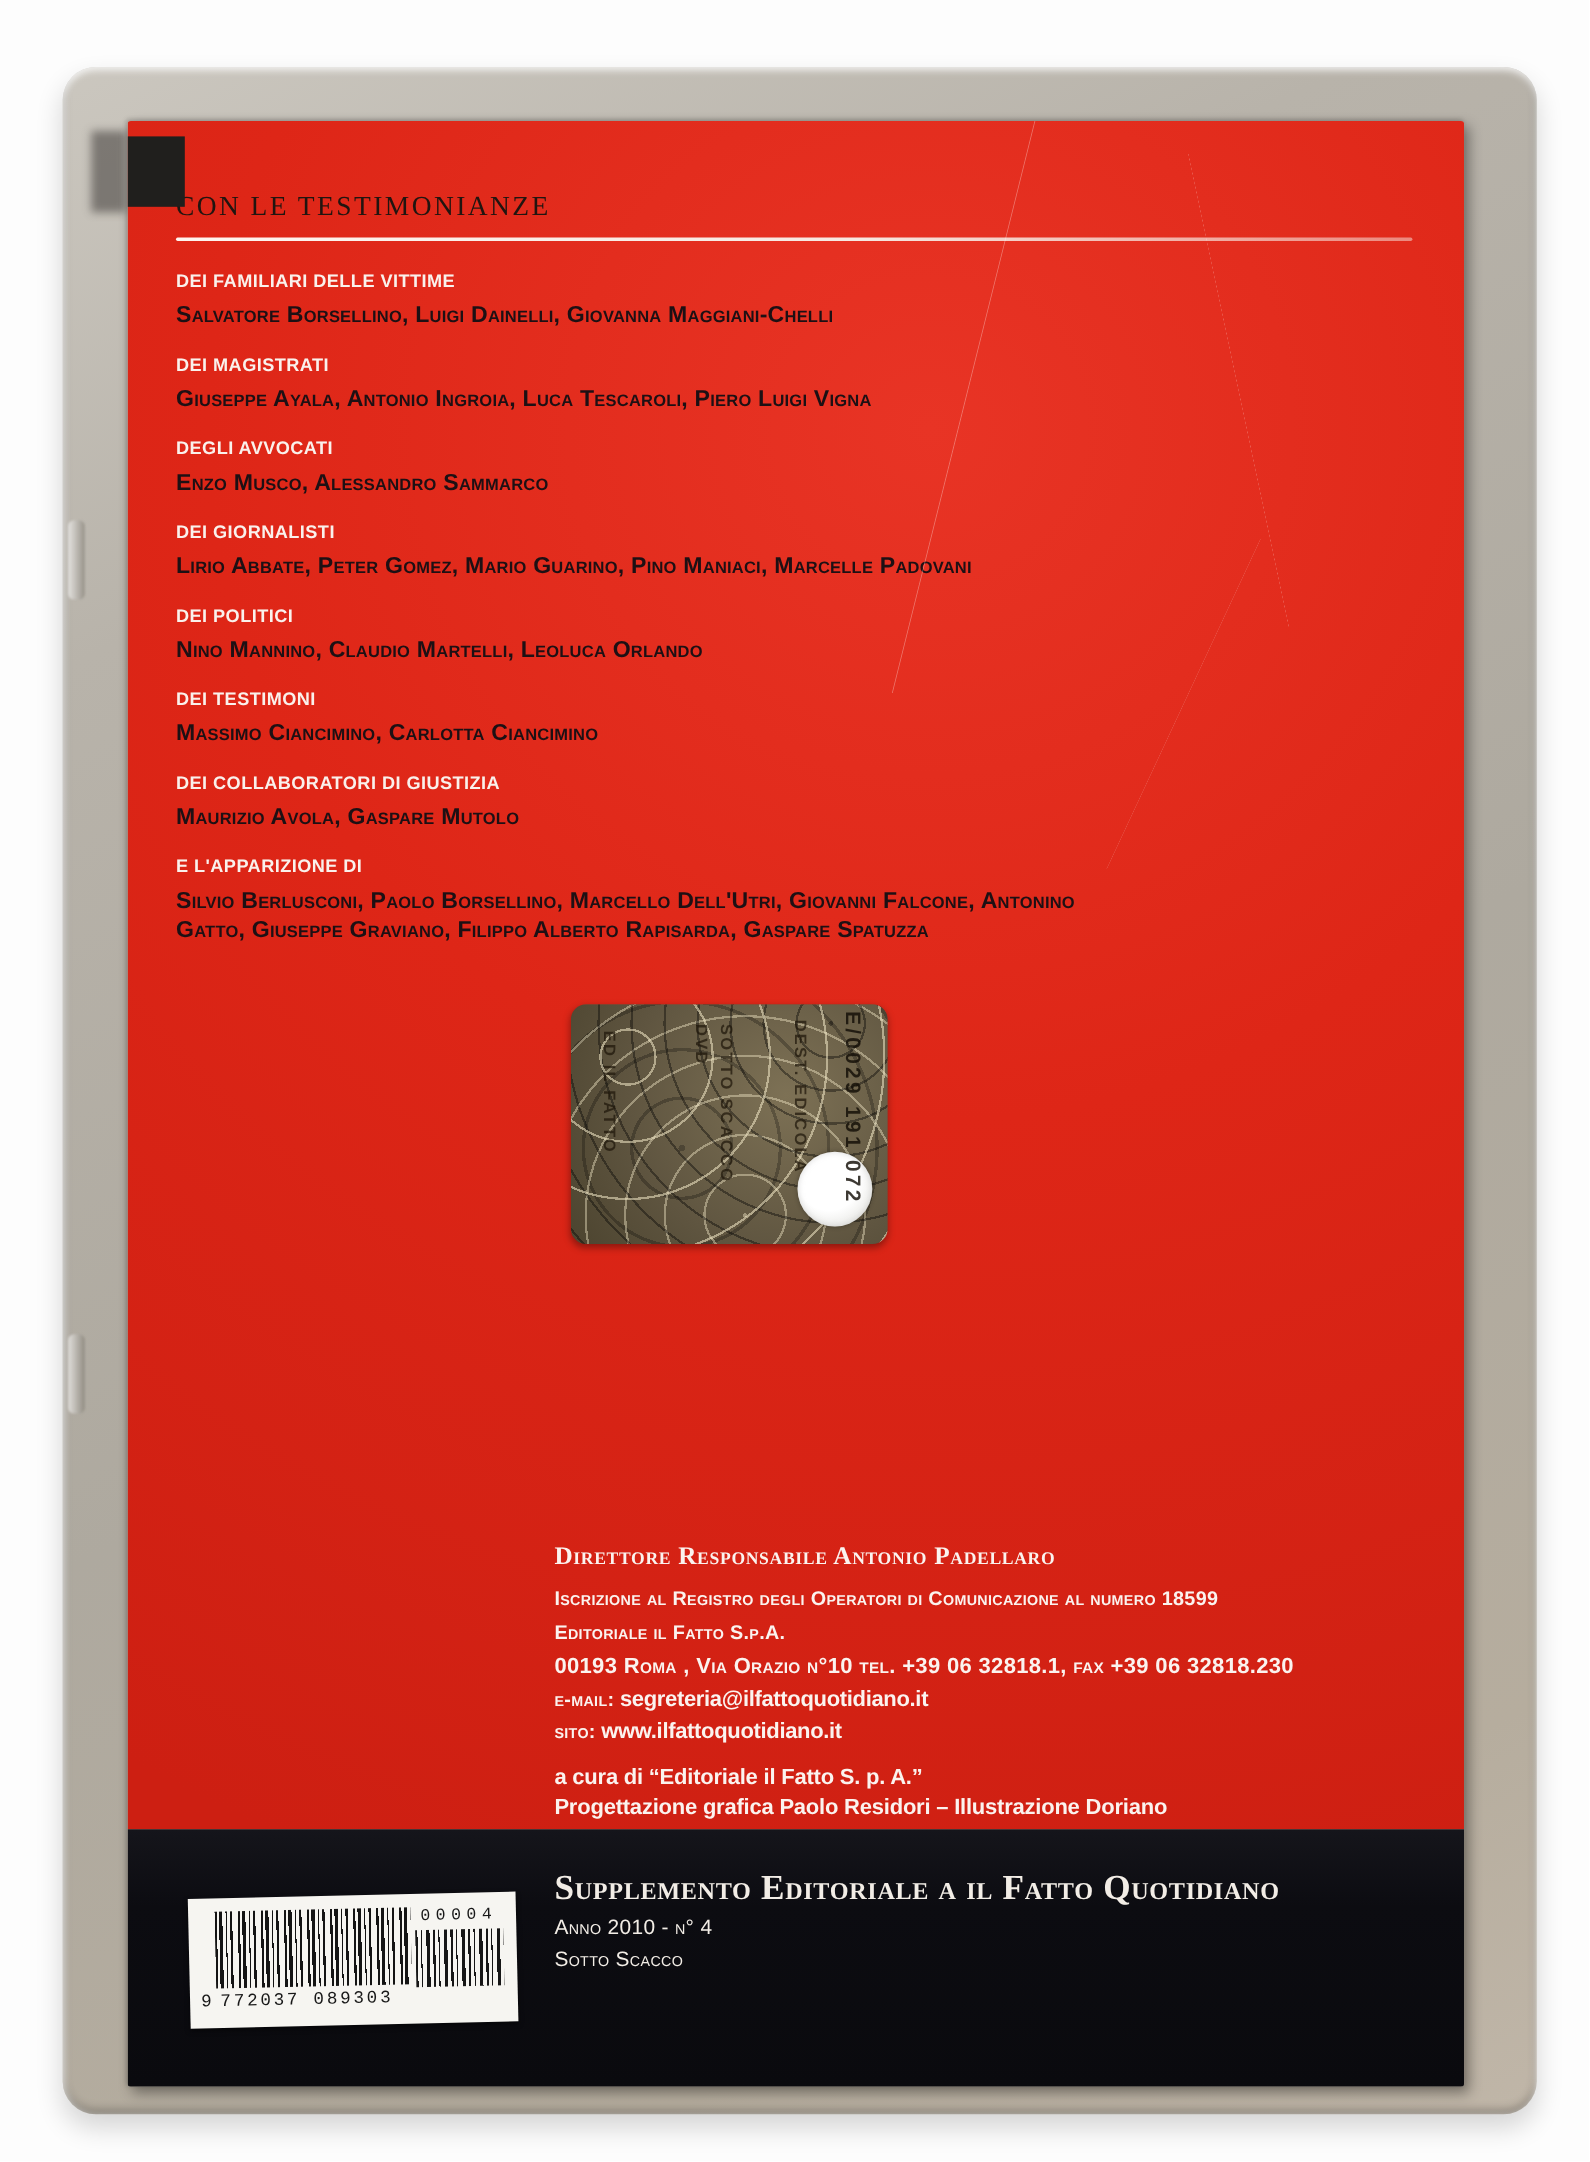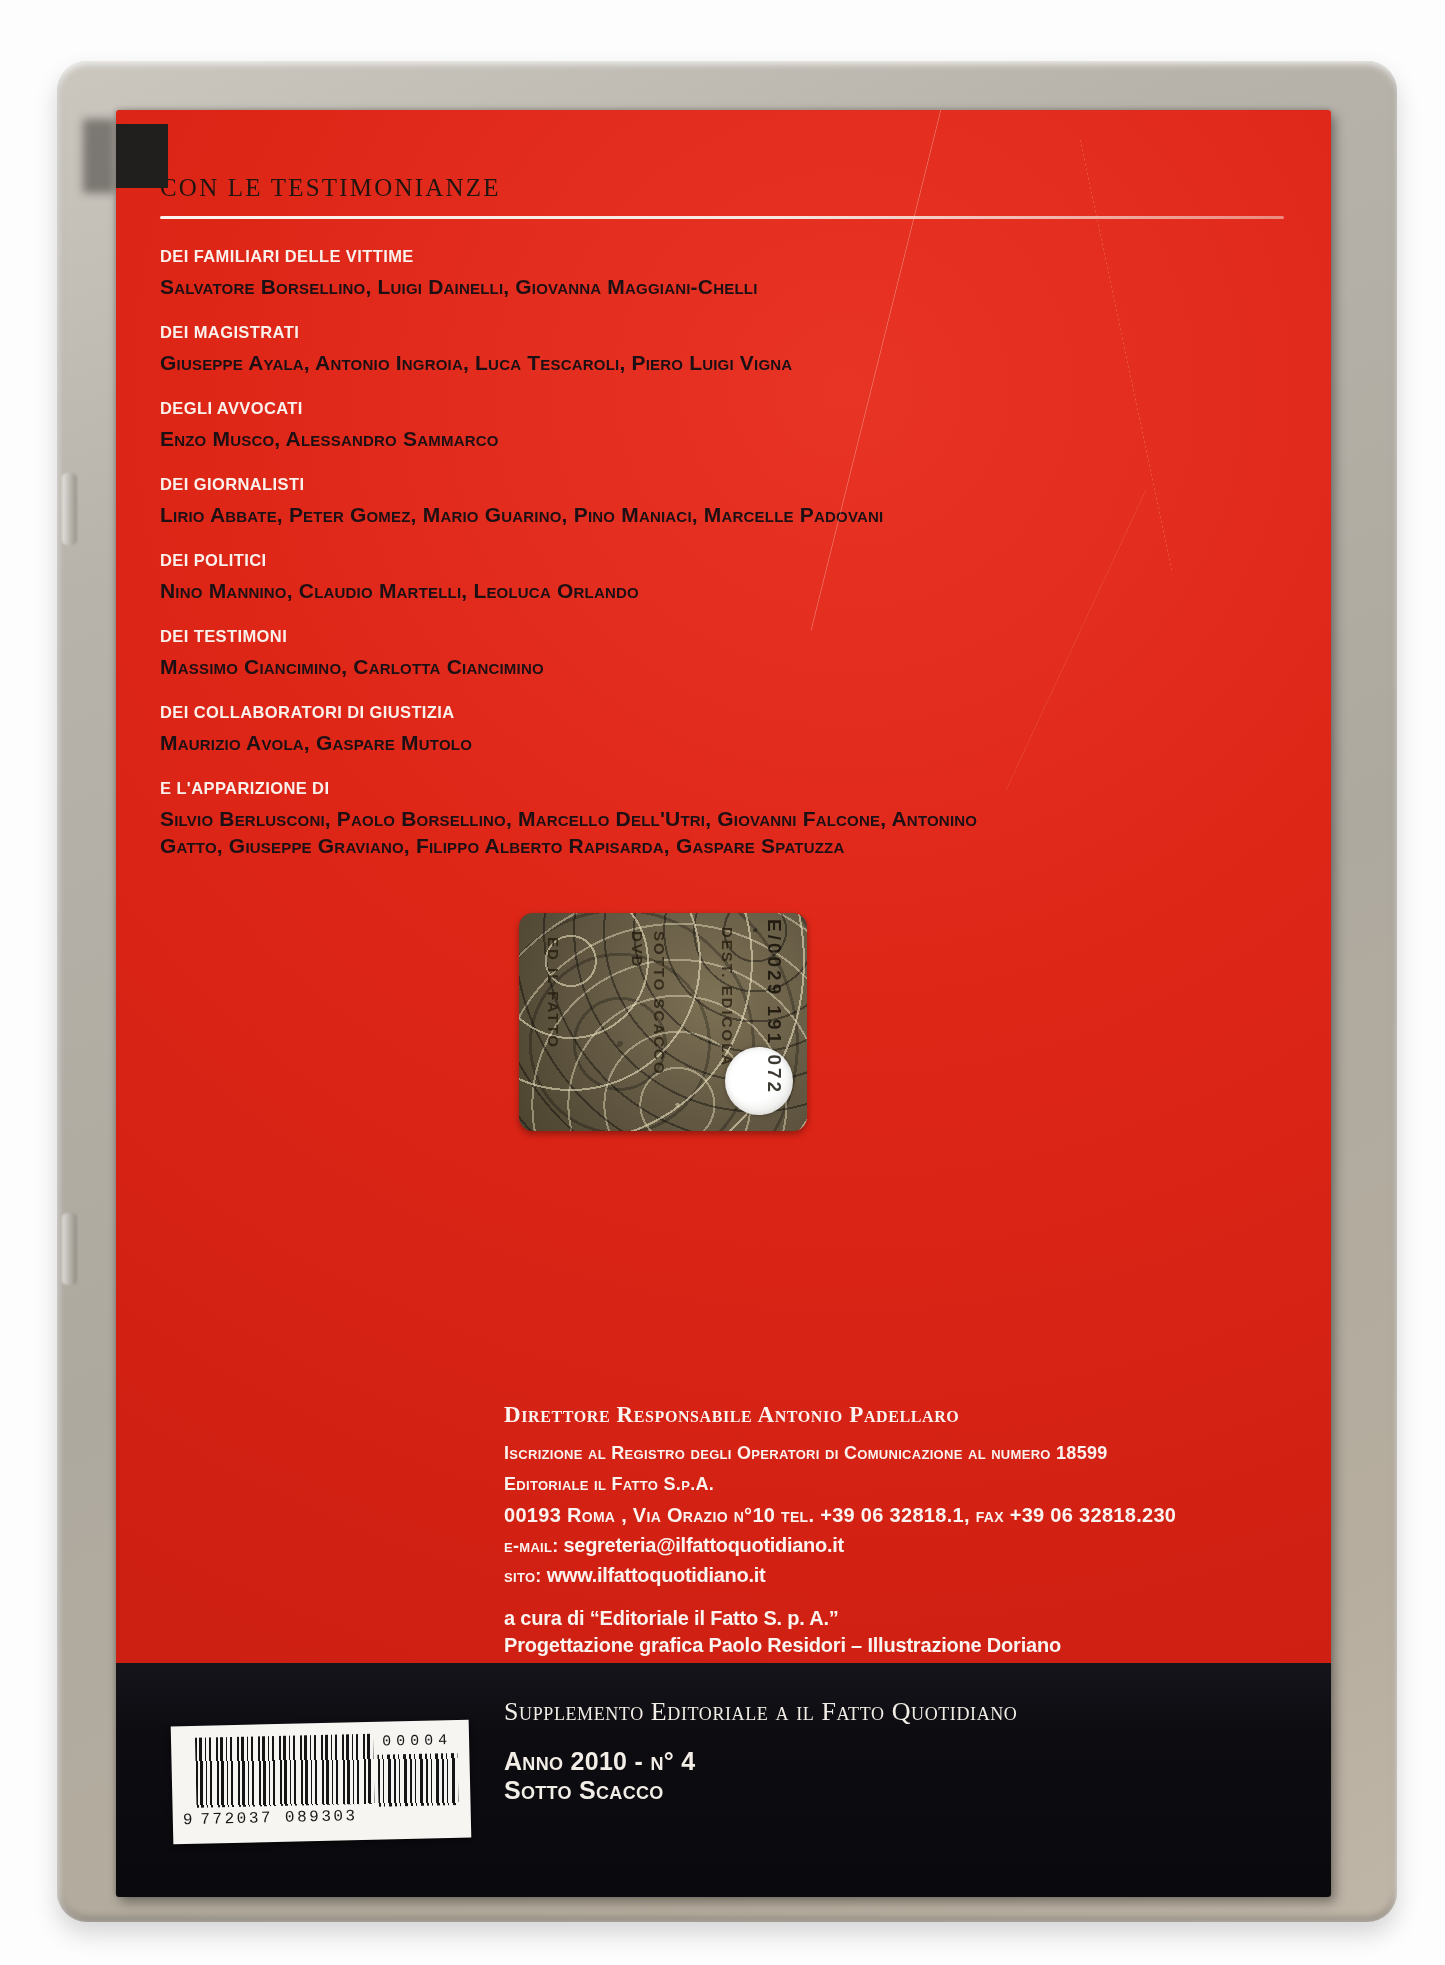--- a/index.html
+++ b/index.html
@@ -67,23 +67,23 @@
                 font-size:23px;letter-spacing:.6px;margin-bottom:10px;}
   .pub-line{font-size:18px;font-weight:700;font-variant:small-caps;letter-spacing:.3px;line-height:31px;}
   .pub-address{font-size:20px;}
   .pub-contact{line-height:29px;font-size:18px;font-weight:700;}
   .pub-contact .lbl{font-variant:small-caps;letter-spacing:.3px;}
   .pub-contact .val{font-variant:normal;font-size:20px;letter-spacing:-.3px;}
   .credits{margin-top:14px;font-size:20px;font-weight:700;line-height:27px;letter-spacing:-.2px;}
   
   .black-strip{position:relative;flex:1;background:linear-gradient(180deg,#15151b 0%,#0c0c11 30%,#0a0a0e 100%);
                color:#f2ede6;padding:34px 0 0 388px;box-sizing:border-box;}
-  .foot-supplement{font-family:"Liberation Serif",serif;font-variant:small-caps;font-weight:400;
-                   font-size:26px;letter-spacing:.6px;margin-bottom:20px;}
-  .foot-line{font-size:25px;font-weight:700;font-variant:small-caps;letter-spacing:.3px;line-height:29px;}
+  .foot-supplement{font-family:"Liberation Serif",serif;font-variant:small-caps;font-weight:700;
+                   font-size:32px;letter-spacing:.6px;margin-bottom:4px;}
+  .foot-line{font-size:19px;font-weight:400;font-variant:small-caps;letter-spacing:.3px;line-height:29px;}
   
   .barcode{position:absolute;left:56px;top:60px;width:298px;height:118px;background:#f6f5f1;
            transform:rotate(-1.3deg);box-shadow:0 2px 5px rgba(0,0,0,.5);display:flex;
            padding:12px 8px 8px 10px;box-sizing:border-box;}
   .ean{width:192px;}
   .ean-bars{height:70px;margin-left:14px;
       background:repeating-linear-gradient(90deg,#141414 0 2px,transparent 2px 4px,#141414 4px 7px,
                  transparent 7px 10px,#141414 10px 11px,transparent 11px 14px,#141414 14px 16px,transparent 16px 21px);}
   .ean-digits{display:flex;align-items:flex-end;font-family:"Liberation Mono",monospace;
               font-size:16px;color:#181818;margin-top:3px;}

